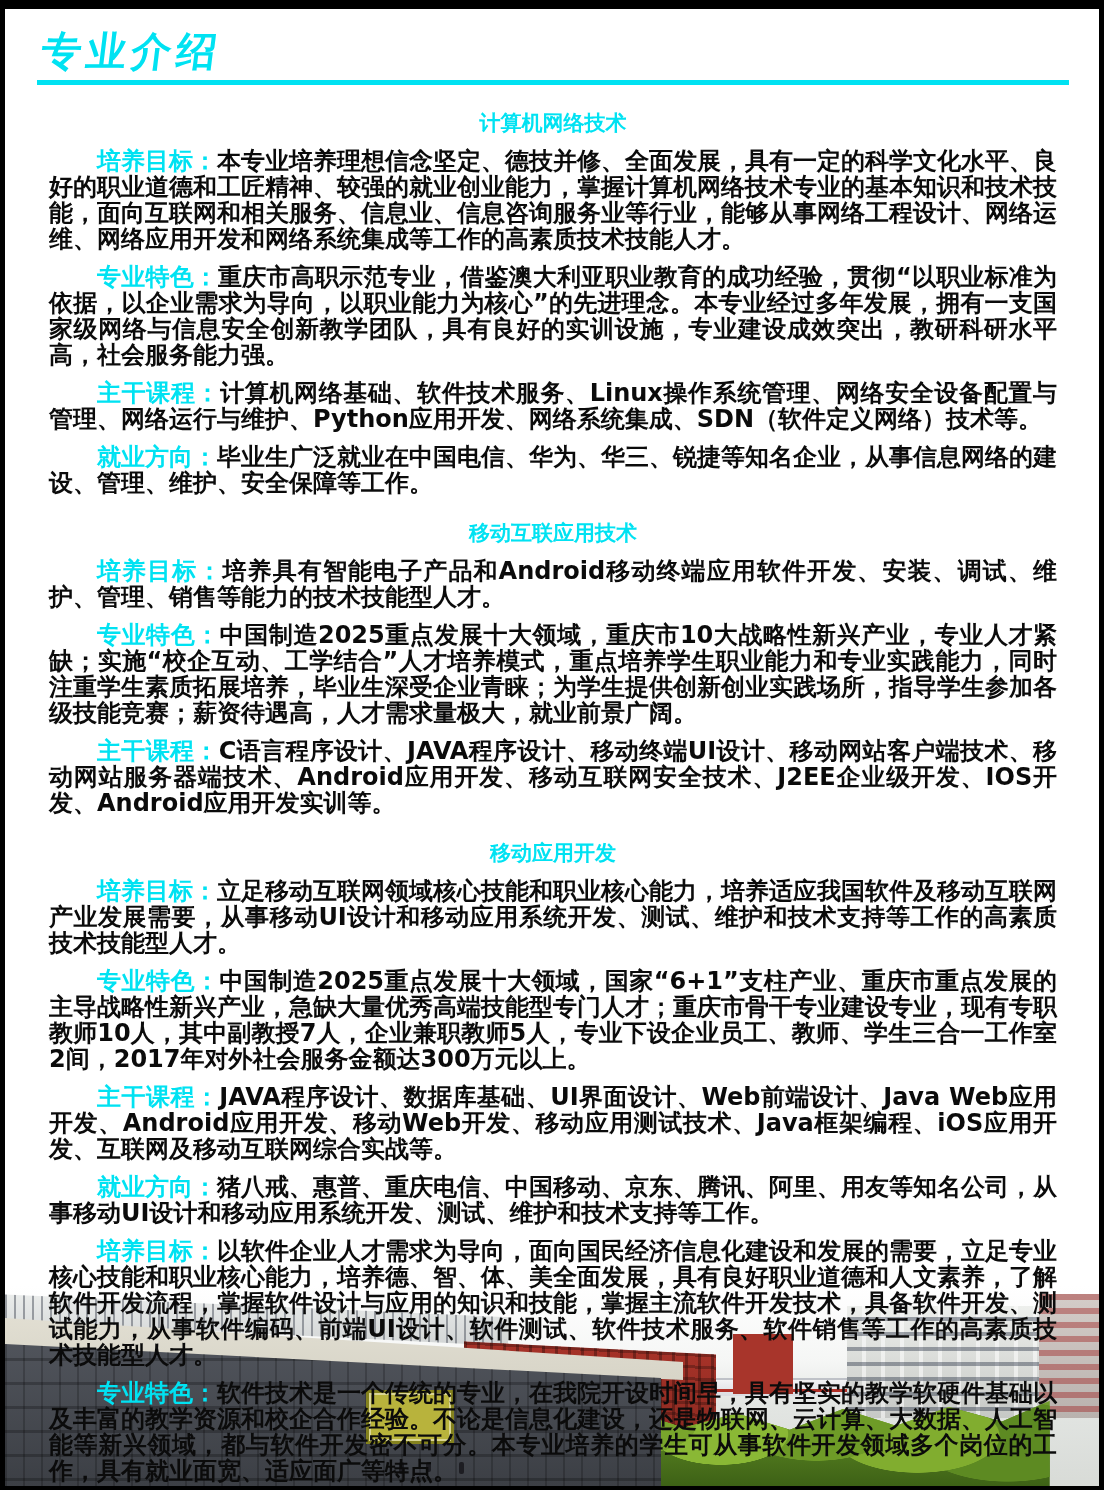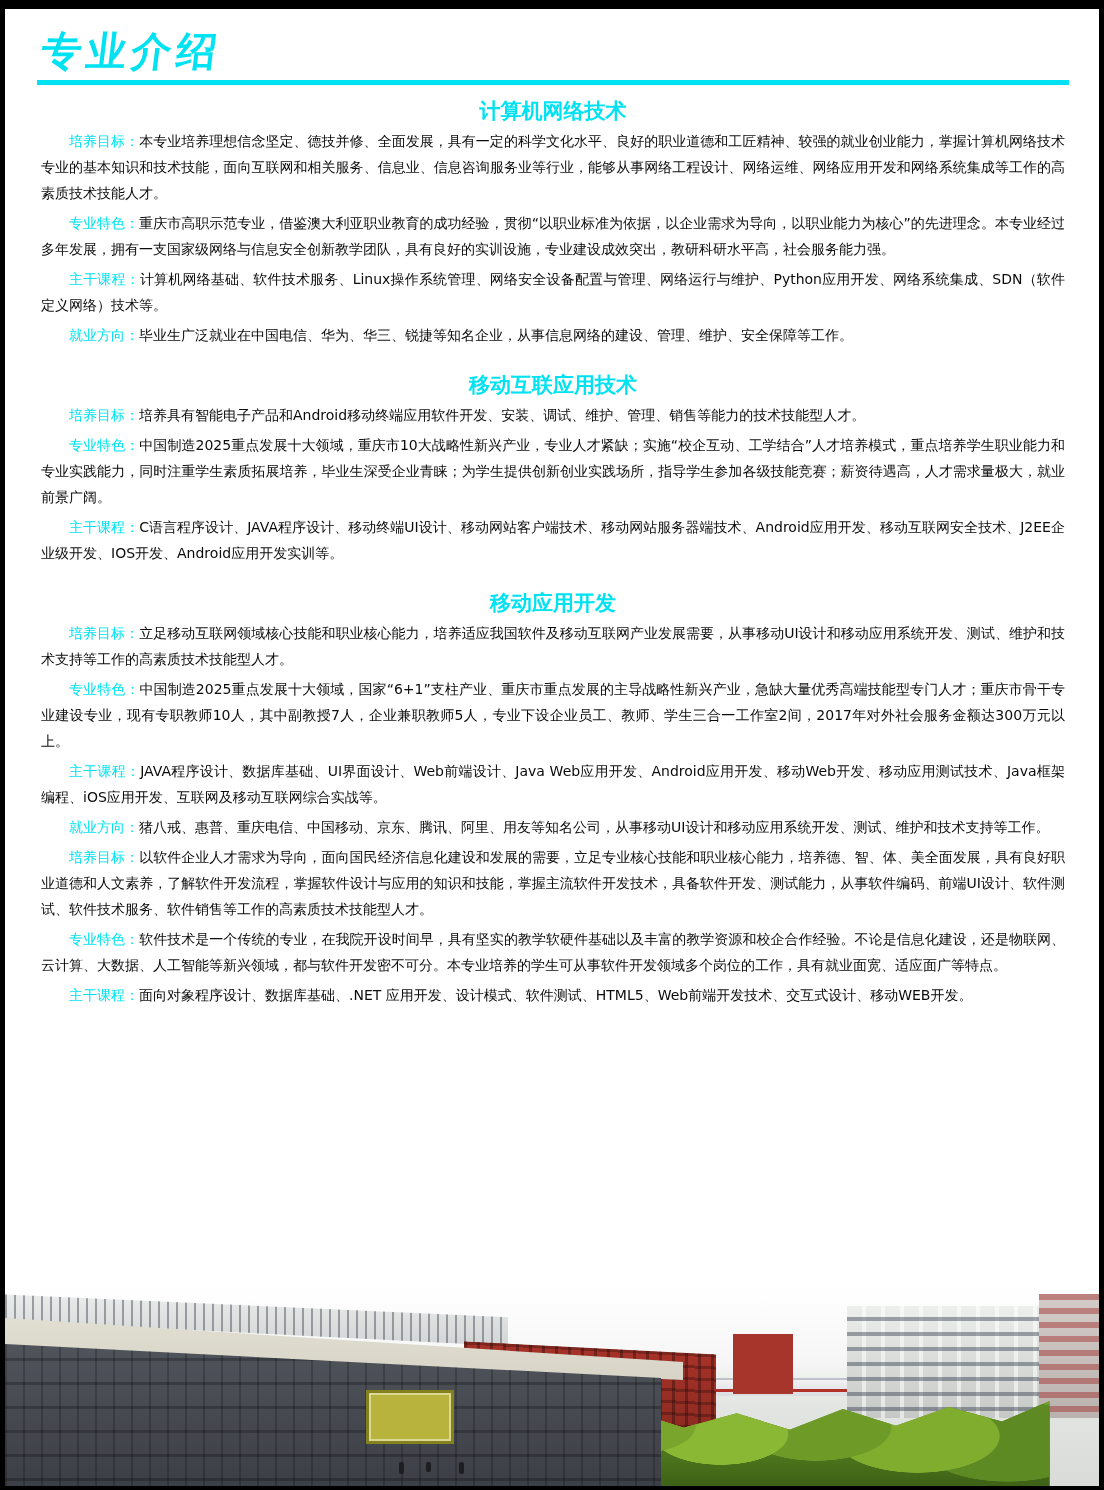--- a/index.html
+++ b/index.html
@@ -32,27 +32,27 @@
   .title-rule { height: 5px; background: #00e2f2; margin-top: 7px; }
 
   .sec-title {
     margin: 24px 0 4px 0;
     text-align: center;
     color: #00e2f2;
     font-size: 21px;
     font-weight: bold;
     line-height: 26px;
   }
-  .sec:first-of-type .sec-title { margin-top: 13px; }
+  .sec:first-of-type .sec-title { margin-top: 25px; }
 
   .para {
-    margin: 4px;
-    font-size: 14px;
+    margin: 12px;
+    font-size: 24px;
     line-height: 26px;
-    font-weight: normal;
+    font-weight: bold;
     color: #0b0b0b;
     text-align: justify;
     text-indent: 2em;
   }
   .lbl { color: #00e2f2; }
 
   
   .photo {
     position: absolute; left: 0; right: 0; bottom: 0; height: 200px;
     z-index: 1; overflow: hidden;

